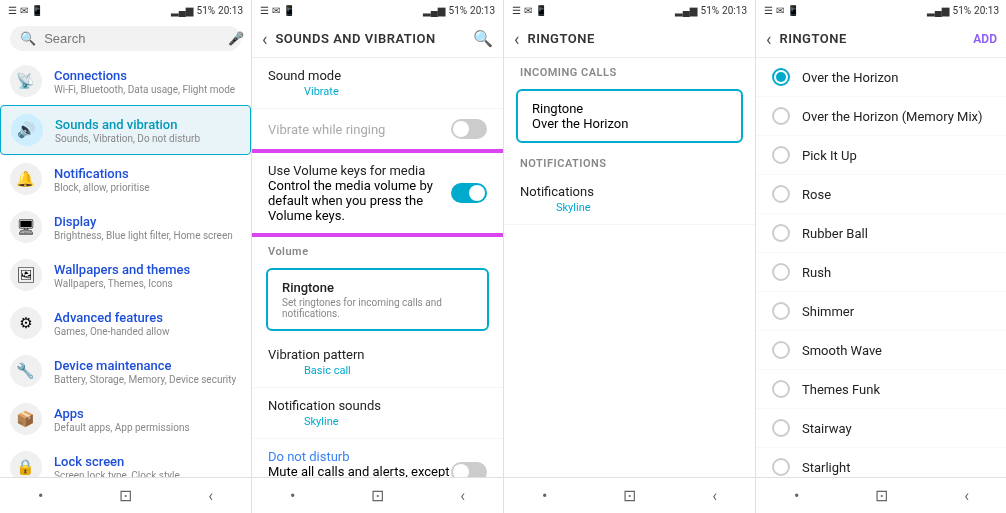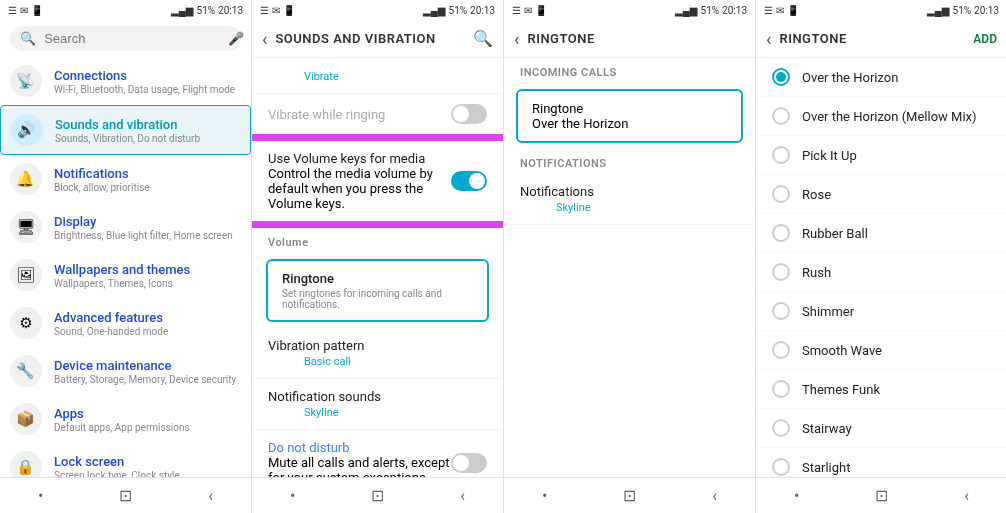--- a/index.html
+++ b/index.html
@@ -138,21 +138,21 @@
       font-size: 11px;
       color: #00aacc;
       margin-top: 2px;
       margin-left: 36px;
     }
     .setting-row-toggle {
       display: flex;
       justify-content: space-between;
       align-items: center;
       padding: 10px 16px;
-      border-bottom: 7px solid #d946ef;
+      border-bottom: 4px solid #d946ef;
     }
     .setting-row-toggle .row-title { font-size: 13px; color: #aaa; }
     .toggle {
       width: 36px;
       height: 20px;
       background: #ccc;
       border-radius: 10px;
       position: relative;
       flex-shrink: 0;
     }
@@ -240,21 +240,21 @@
       padding: 6px 0;
       border-top: 1px solid #e0e0e0;
       background: #fff;
       height: 36px;
     }
     .bottom-nav-btn { font-size: 16px; color: #666; cursor: pointer; }
 
     .add-btn {
       font-size: 12px;
       font-weight: 600;
-      color: #15803d;
+      color: #8b5cf6;
       cursor: pointer;
     }
   </style>
 </head>
 <body>
 
 <div class="panel panel-1">
 
   <div class="status-bar">
     <div class="status-bar-left">
@@ -309,21 +309,21 @@
     <div class="icon-wrap">🖼</div>
     <div class="item-text">
       <div class="title">Wallpapers and themes</div>
       <div class="subtitle">Wallpapers, Themes, Icons</div>
     </div>
   </div>
       <div class="settings-item">
     <div class="icon-wrap">⚙</div>
     <div class="item-text">
       <div class="title">Advanced features</div>
-      <div class="subtitle">Sound, One-handed mode</div>
+      <div class="subtitle">Games, One-handed allow</div>
     </div>
   </div>
       <div class="settings-item">
     <div class="icon-wrap">🔧</div>
     <div class="item-text">
       <div class="title">Device maintenance</div>
       <div class="subtitle">Battery, Storage, Memory, Device security</div>
     </div>
   </div>
       <div class="settings-item">
@@ -364,20 +364,21 @@
   </div>
 
   <div class="panel-header">
     <span class="back-btn">‹</span>
     <span class="header-title">SOUNDS AND VIBRATION</span>
     <span class="header-icon">🔍</span>
   </div>
 
   <div class="panel-content">
     <div class="setting-row">
+      <div class="row-title">Sound mode</div>
       <div class="row-value">Vibrate</div>
     </div>
 
     <div class="setting-row-toggle">
       <div class="row-title">Vibrate while ringing</div>
       <div class="toggle"></div>
     </div>
 
     <div class="setting-row-toggle">
       <div>
@@ -483,21 +484,21 @@
     <span class="add-btn">ADD</span>
   </div>
 
   <div class="ringtone-list">
   <div class="ringtone-list-item">
     <div class="radio-circle selected"></div>
     <span class="name">Over the Horizon</span>
   </div>
       <div class="ringtone-list-item">
     <div class="radio-circle"></div>
-    <span class="name">Over the Horizon (Mellow Mix)</span>
+    <span class="name">Over the Horizon (Memory Mix)</span>
   </div>
       <div class="ringtone-list-item">
     <div class="radio-circle"></div>
     <span class="name">Pick It Up</span>
   </div>
       <div class="ringtone-list-item">
     <div class="radio-circle"></div>
     <span class="name">Rose</span>
   </div>
       <div class="ringtone-list-item">

